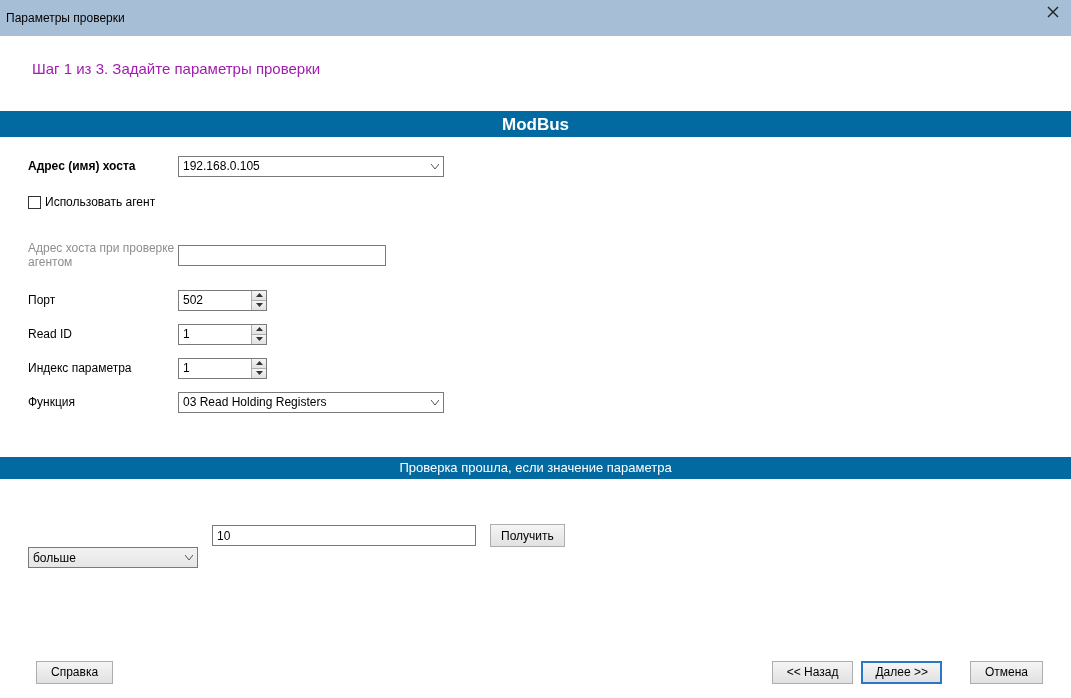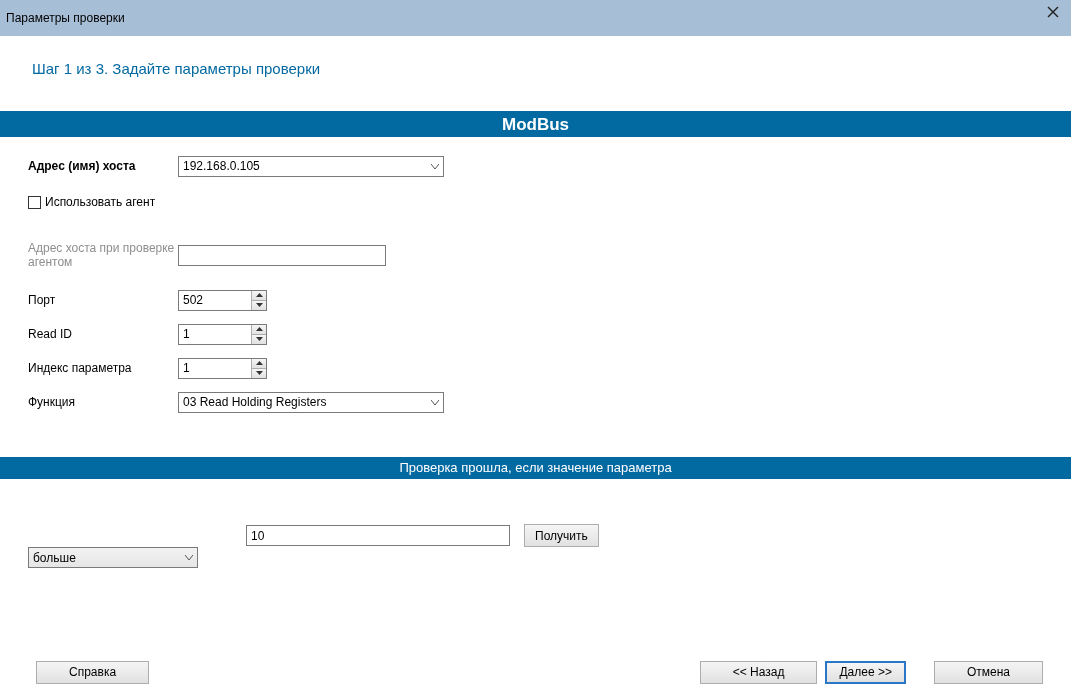--- a/index.html
+++ b/index.html
@@ -28,21 +28,21 @@
   top: 2px;
   width: 20px;
   height: 20px;
   display: flex;
   align-items: center;
   justify-content: center;
   cursor: pointer;
 }
 .titlebar .close svg { width: 12px; height: 12px; }
 .step-heading {
-  color: #0369a1;
+  color: #a21caf;
   font-size: 15px;
   padding: 24px 0 0 32px;
 }
 .content { flex: 1; padding-top: 34px; }
 .section-header {
   background: #0369a1;
   color: #fff;
   text-align: center;
   font-weight: bold;
   font-size: 17px;
@@ -95,21 +95,21 @@
   background: #fff;
 }
 .txt {
   border: 1px solid #7a7a7a;
   height: 21px;
   background: #fff;
   padding: 0 4px;
   font-size: 12px;
 }
 .txt.w208 { width: 208px; }
-.txt.w264 { width: 264px; margin-left: 34px; }
+.txt.w264 { width: 264px; }
 .spin {
   display: flex;
   height: 21px;
   width: 89px;
   border: 1px solid #7a7a7a;
   position: relative;
 }
 .spin .sv {
   flex: 1;
   padding-left: 4px;
@@ -137,21 +137,21 @@
   display: flex;
   align-items: center;
   gap: 14px;
   padding: 24px 0 0 28px;
 }
 .cond-row .combo { background: linear-gradient(#f2f2f2,#e6e6e6); }
 .btn {
   border: 1px solid #adadad;
   background: linear-gradient(#f5f5f5,#e1e1e1);
   height: 23px;
-  padding: 0 32px;
+  padding: 0 14px;
   font-size: 12px;
   cursor: pointer;
   display: inline-flex;
   align-items: center;
   justify-content: center;
 }
 .btn.small { padding: 0 10px; }
 .footer {
   border-top: none;
   height: 52px;

